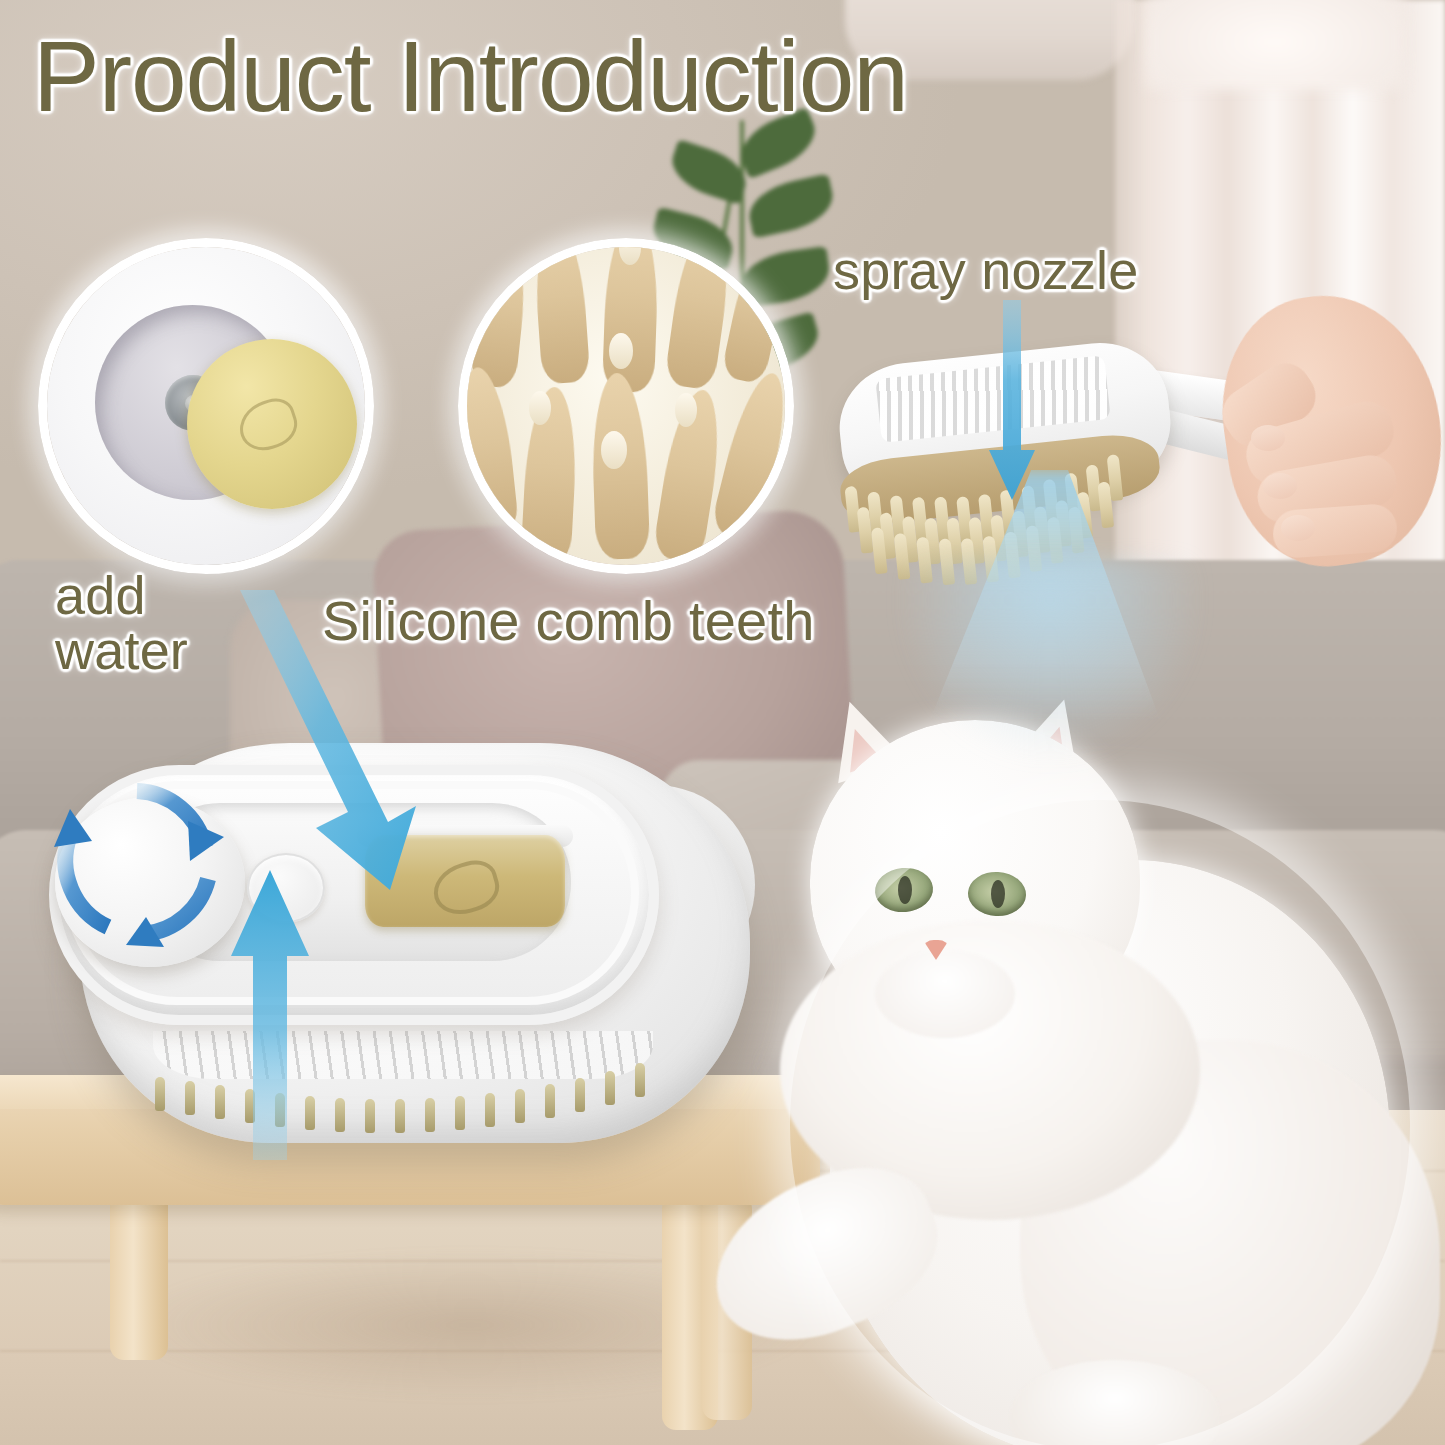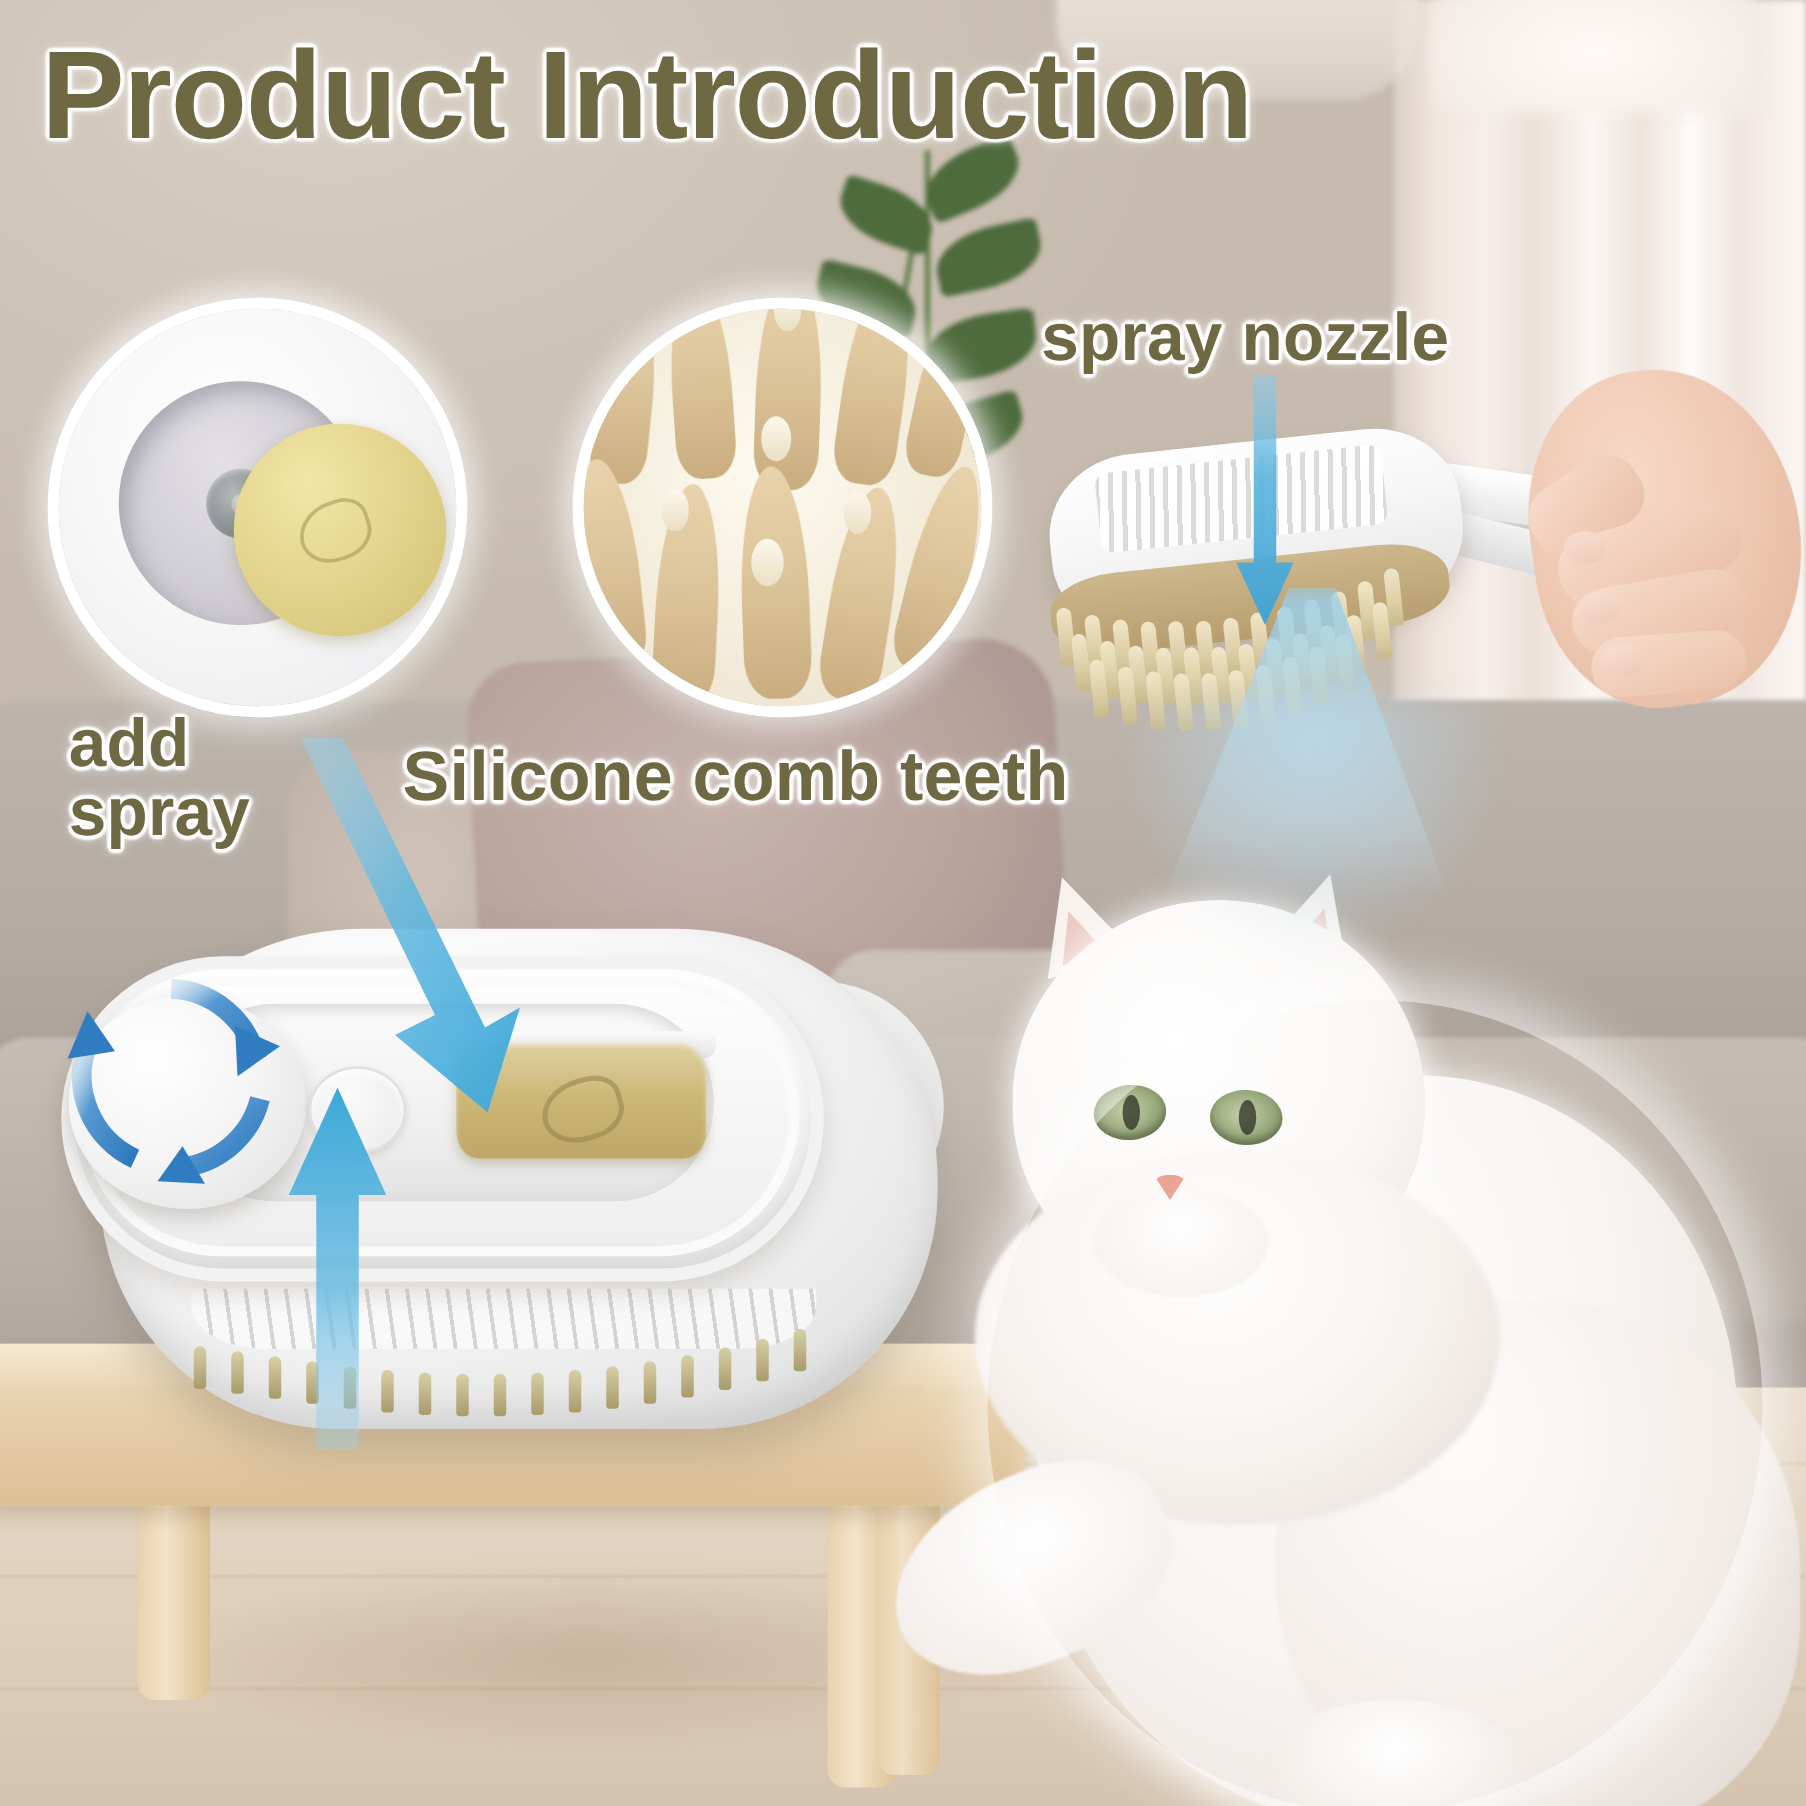--- a/index.html
+++ b/index.html
@@ -351,21 +351,21 @@
   }
   .big-tooth-tip{
     position:absolute;border-radius:50%;
     background:linear-gradient(180deg,#fdf8ec,#eadfc4);
   }
 
   
   .label{
     position:absolute;
     color:#6e6843;
-    font-weight:700;
+    font-weight:400;
     line-height:1.02;
     letter-spacing:.2px;
     text-shadow:
       -3px 0 2px #fff, 3px 0 2px #fff, 0 -3px 2px #fff, 0 3px 2px #fff,
       -2px -2px 2px #fff, 2px -2px 2px #fff, -2px 2px 2px #fff, 2px 2px 2px #fff,
       0 0 10px rgba(255,255,255,.95);
     white-space:pre-line;
   }
   .lbl-title{left:33px;top:25px;font-size:100px;letter-spacing:-1px;}
   .lbl-nozzle{left:833px;top:243px;font-size:54px;}
@@ -680,16 +680,16 @@
       <path d="M 60 152 A 73 73 0 0 1 22 60"></path>
     </g>
     <polygon points="140,46 176,62 142,86" fill="#2f7cc0"></polygon>
     <polygon points="98,142 78,170 116,172" fill="#2f7cc0"></polygon>
     <polygon points="6,72 22,34 44,66" fill="#2f7cc0"></polygon>
   </svg>
 
   <div class="label lbl-title">Product Introduction</div>
   <div class="label lbl-nozzle">spray nozzle</div>
   <div class="label lbl-addwater">add
-spray</div>
+water</div>
   <div class="label lbl-silicone">Silicone comb teeth</div>
 
 </div>
 
 </body></html>

